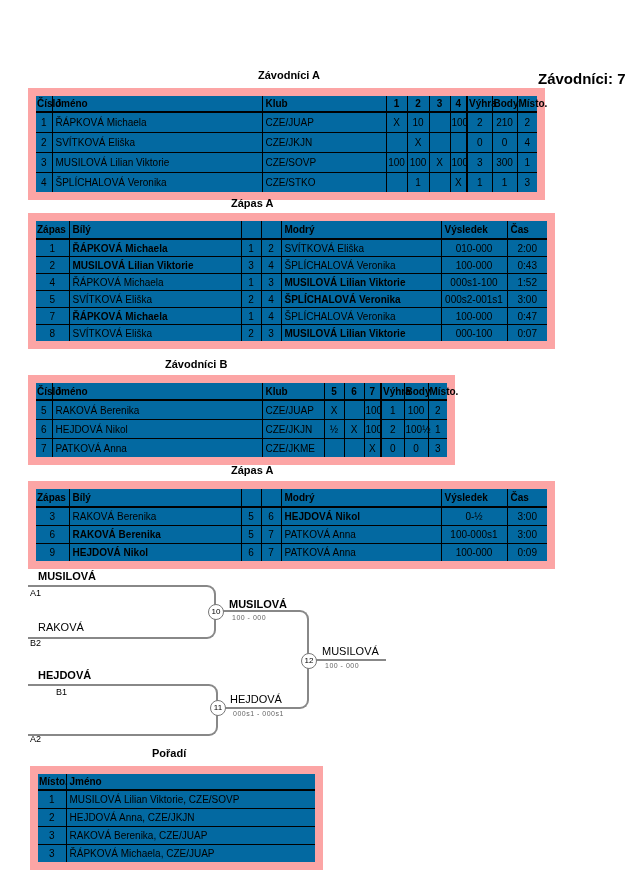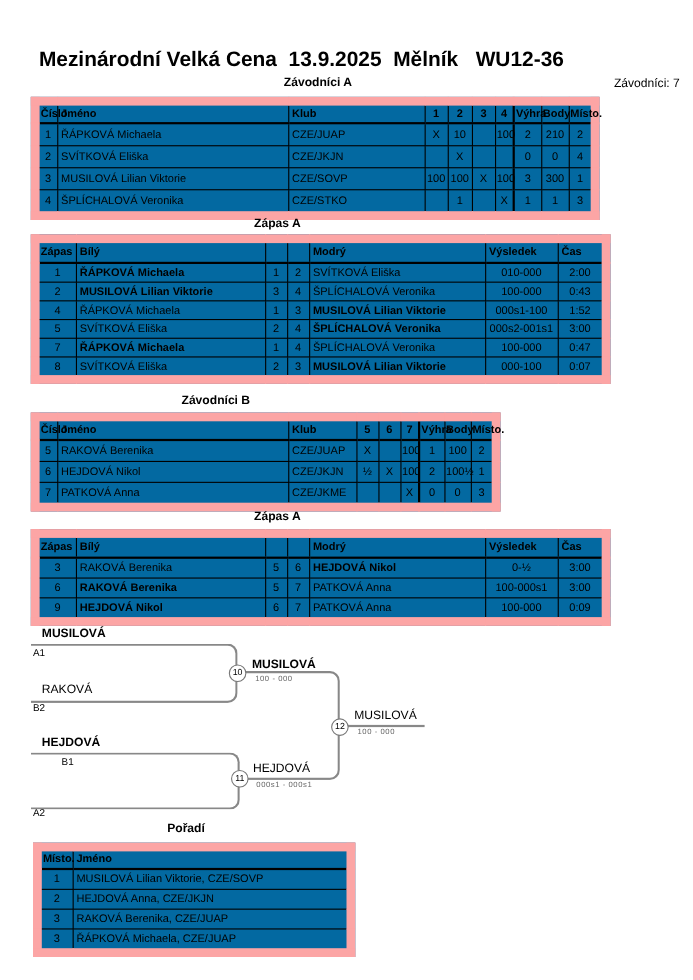--- a/index.html
+++ b/index.html
@@ -1,21 +1,21 @@
 <!DOCTYPE html>
 <html><head>
 <meta charset="utf-8">
 <style>
   html,body{margin:0;padding:0;background:#e8e8e8;}
   .page{position:relative;width:630px;height:891px;background:#ffffff;overflow:hidden;
         font-family:"Liberation Sans", sans-serif;color:#000;}
   .abs{position:absolute;}
   .title{top:44px;left:0;width:548px;text-align:center;font-size:19px;font-weight:bold;white-space:pre;}
   .hdg{font-size:11px;font-weight:bold;white-space:nowrap;}
-  .small-right{font-size:11px;white-space:nowrap;}
+  .small-right{font-size:15px;white-space:nowrap;font-weight:bold;}
   table{border-collapse:collapse;table-layout:fixed;position:absolute;background:#0369a1;
         border:8px solid #fca5a5;}
   th,td{border:1px solid #000;white-space:nowrap;overflow:visible;padding:0 3px;
         font-size:10px;font-weight:normal;}
   thead th{font-weight:bold;border-bottom:2px solid #000;text-align:left;}
   .c-num{text-align:center;padding:0 1px;}
   .c-name{text-align:left;}
   .c-center{text-align:center;}
   .c-left{text-align:left;}
   .c-sep{border-left:2px solid #000;}
@@ -36,21 +36,20 @@
         background:#fff;font-size:8px;line-height:14px;text-align:center;z-index:3;}
   .br-name{position:absolute;font-size:11px;white-space:nowrap;}
   .br-seed{position:absolute;font-size:9px;white-space:nowrap;}
   .br-score{position:absolute;font-size:7px;color:#666;white-space:nowrap;letter-spacing:.5px;}
 </style>
 </head>
 <body>
 
 <div class="page">
 
-  <div class="abs title">Mezinárodní Velká Cena  13.9.2025  Mělník   WU12-36</div>
   <div class="abs hdg" style="top:69px;left:258px;">Závodníci A</div>
   <div class="abs small-right" style="top:70px;left:538px;width:80px;text-align:right;">Závodníci: 7</div>
 
   <table id="tblA" style="left:28px;top:88px;width:509px;">
     <colgroup>
         <col style="width:20px">
         <col style="width:210px">
         <col style="width:124px">
         <col style="width:21px">
         <col style="width:22px">

